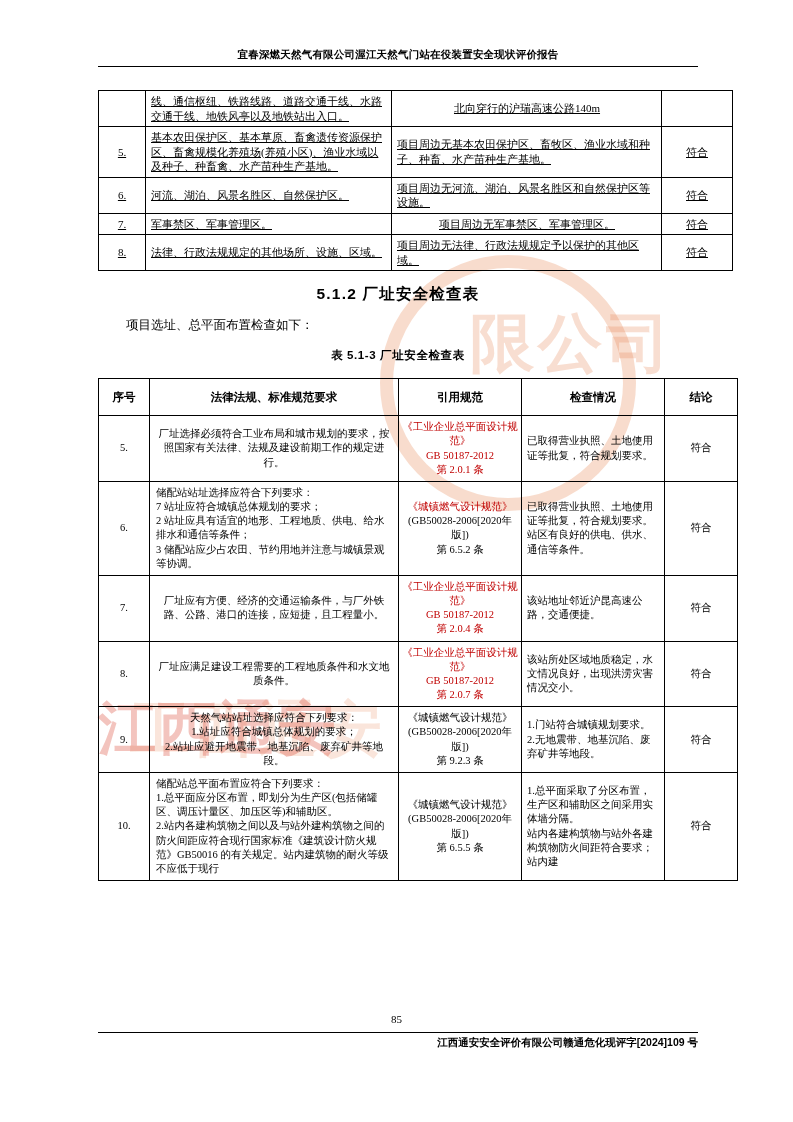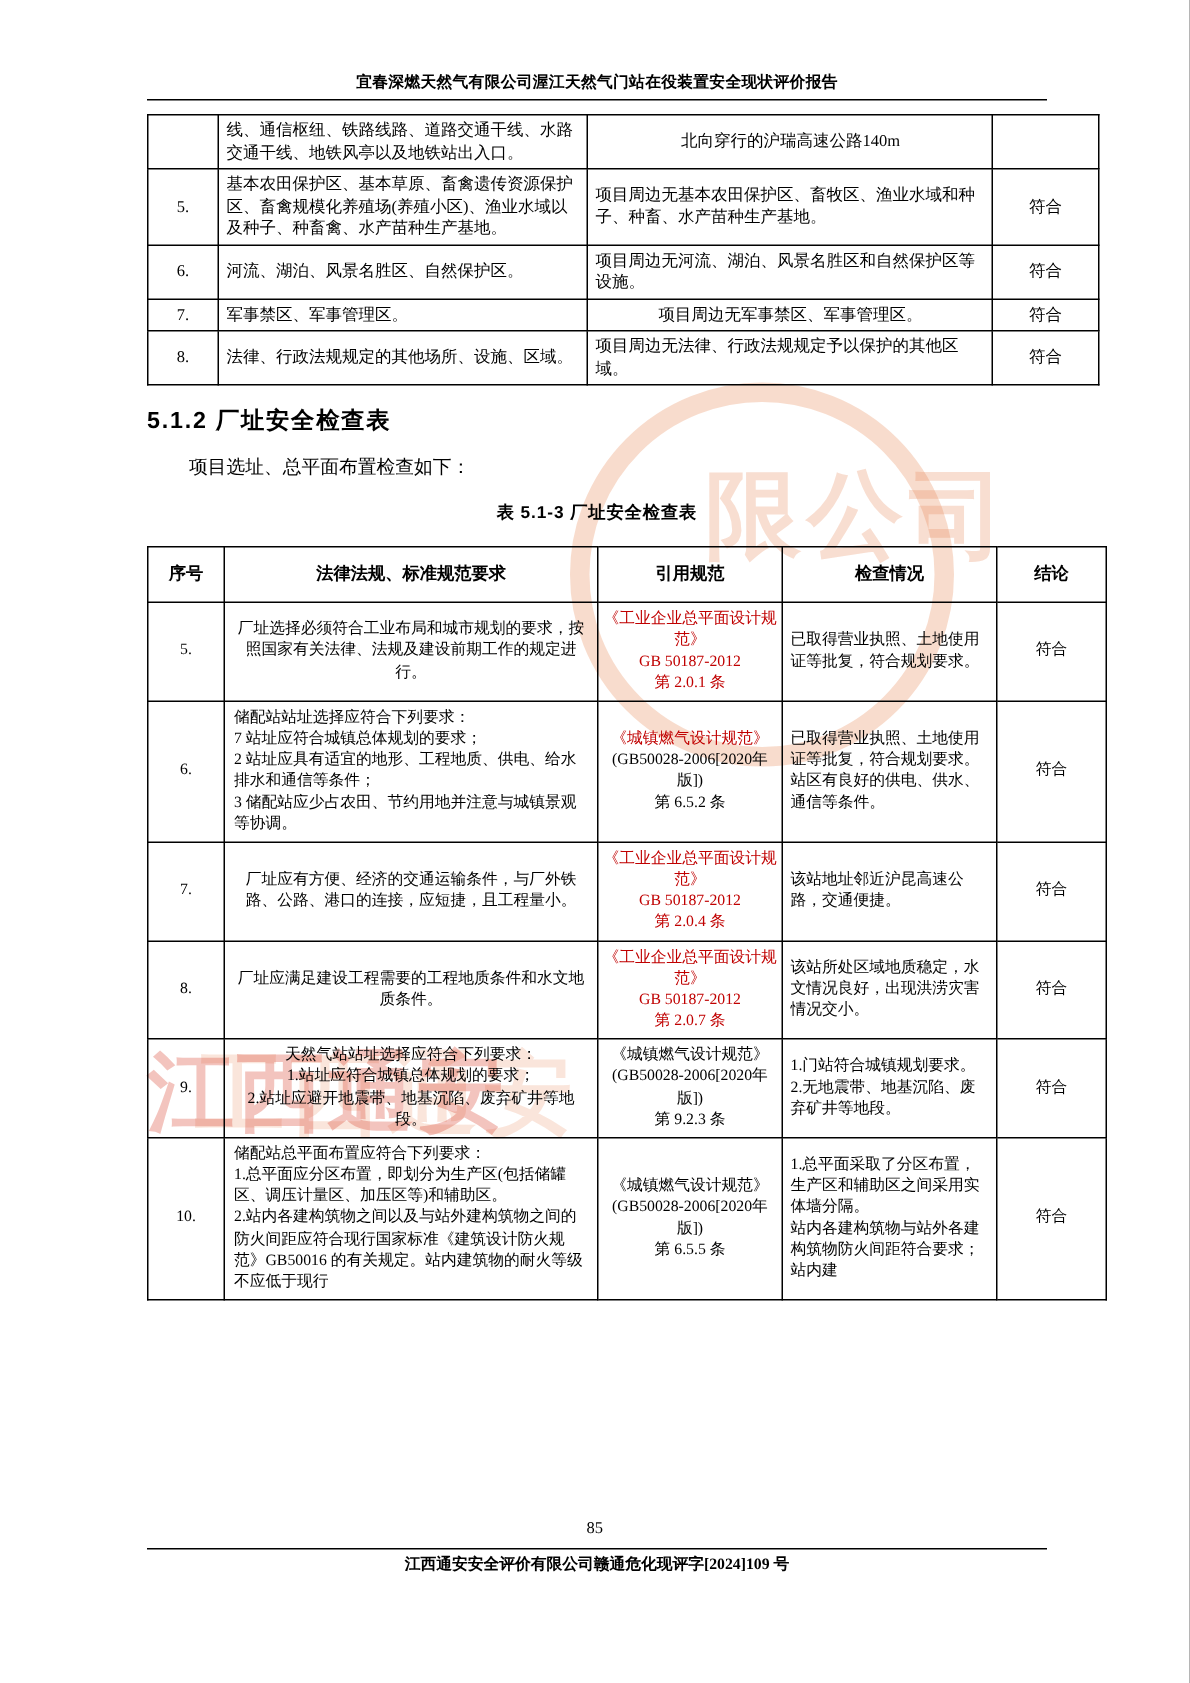--- a/index.html
+++ b/index.html
@@ -41,35 +41,36 @@
   }
   table td, table th {
     border: 1px solid #000;
     font-size: 11px;
     font-family: "Liberation Serif", serif;
     line-height: 1.32;
     padding: 3px 4px;
     vertical-align: middle;
     word-wrap: break-word;
   }
-  .tbl1 { margin-top: 9px; }
+  .tbl1 { margin-top: 23px; text-decoration: underline; }
   .c-idx { width: 38px; text-align: center; }
   .c-req { width: 236px; }
   .c-sit { width: 260px; text-align: center; }
   .c-con { width: 62px; text-align: center; }
   .tbl1 .c-req { padding-left: 5px; }
   .tbl1 .c-sit { text-align: left; padding-left: 5px; }
 
   
   h2.sec {
     font-size: 15.5px;
     font-family: "Liberation Sans", sans-serif;
     font-weight: bold;
     margin: 13px 0 0 0;
     letter-spacing: 1.2px;
+    text-align: center;
   }
   p.para {
     font-size: 12.5px;
     font-family: "Liberation Serif", serif;
     margin: 12px 0 0 0;
     text-indent: 28px;
   }
   p.tabcap {
     font-size: 11.5px;
     font-family: "Liberation Sans", sans-serif;
@@ -111,23 +112,23 @@
     top: 1032px;
     width: 600px;
     border-top: 1px solid #000;
   }
   .footer {
     position: absolute;
     left: 98px;
     top: 1036px;
     width: 600px;
     display: flex;
-    justify-content: center;
+    justify-content: flex-end;
     font-size: 10.5px;
-    font-family: Liberation Serif, serif;
+    font-family: Liberation Sans, sans-serif;
     font-weight: 600;
   }
   
   .wm {
     position: absolute;
     pointer-events: none;
     user-select: none;
   }
   .wm-ring {
     left: 380px;

